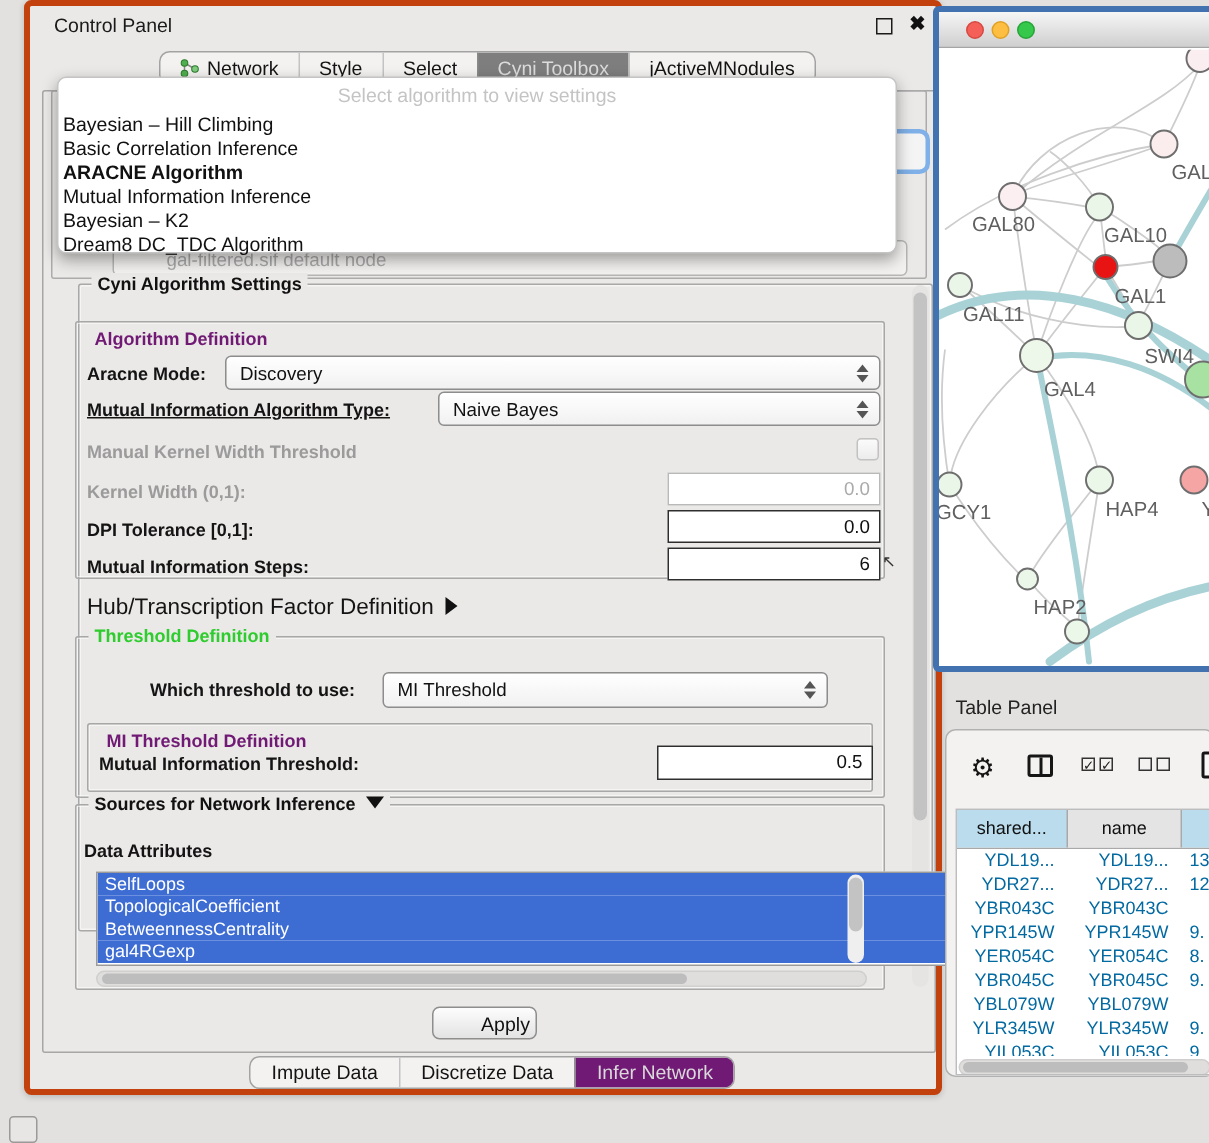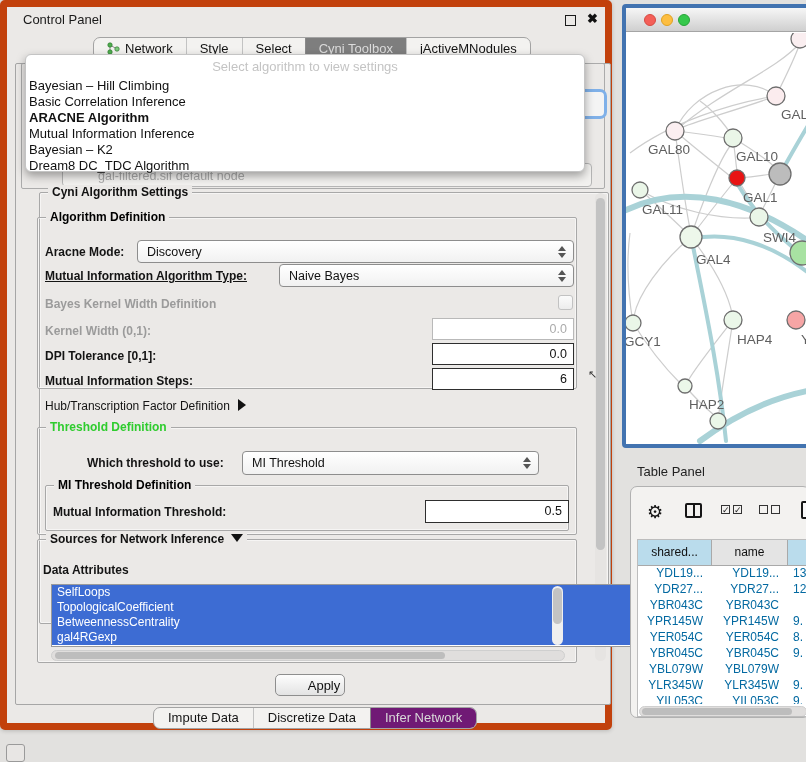--- a/index.html
+++ b/index.html
@@ -1,43 +1,43 @@
 <!DOCTYPE html>
 <html><head>
 <meta charset="utf-8">
 <style>
   * { margin:0; padding:0; box-sizing:border-box; }
   body { font-family:"Liberation Sans", sans-serif; }
   .page { position:relative; width:806px; height:762px; background:#e2e1df; overflow:hidden; font-family:"Liberation Sans",sans-serif; }
 
   
-  .cp-window { position:absolute; left:0; top:8; width:612px; height:730px; background:#ebe9e7; border:7px solid #c2410c; border-radius:5px; box-shadow:0 1px 4px rgba(0,0,0,.18); }
+  .cp-window { position:absolute; left:16px; top:8; width:612px; height:730px; background:#ebe9e7; border:4px solid #c2410c; border-radius:5px; box-shadow:0 1px 4px rgba(0,0,0,.18); }
   .cp-titlebar { position:absolute; left:0; top:0; width:100%; height:26px; }
   .cp-title { position:absolute; left:16px; top:5px; font-size:13px; color:#1a1a1a; }
   .float-btn { position:absolute; right:29px; top:8px; width:11px; height:11px; border:1.5px solid #1a1a1a; background:transparent; }
   .close-btn { position:absolute; right:7px; top:4px; font-size:13px; font-weight:bold; color:#111; }
 
   .tabbar { position:absolute; left:86px; top:30px; height:23px; display:flex; border:1px solid #a3a3a3; border-radius:7px; background:#f3f2f0; overflow:hidden; }
   .tab { padding:0 13px; line-height:21px; font-size:13px; color:#141414; border-left:1px solid #c3c3c3; display:flex; align-items:center; white-space:nowrap; }
   .tab:first-child { border-left:none; }
   .tab.selected { background:#7e7e7e; color:#dcdcdc; border-left-color:#8a8a8a; }
   .tab .net-ico { width:13px; height:13px; margin-right:5px; }
 
   .main-panel { position:absolute; left:8px; top:56px; width:596px; height:642px; border:1px solid #a6a6a6; border-radius:2px; background:#ebe9e7; }
 
   
   .group { position:absolute; border:1px solid #a8a8a8; border-radius:2px; box-shadow:inset 0 0 0 1px rgba(255,255,255,.55); }
   .group-label { position:absolute; top:-8px; left:8px; background:#ebe9e7; padding:0 4px; font-size:12px; font-weight:bold; color:#111; white-space:nowrap; }
-  .group-label.blue { color:#000000; }
+  .group-label.blue { color:#701a75;margin-top:12px; }
   .group-label.green { color:#2ecc2e; }
   .group-label.plain { font-weight:bold; color:#111; }
 
   .lbl { position:absolute; font-size:12px; font-weight:bold; color:#141414; white-space:nowrap; }
   .lbl.disabled { color:#9b9b9b; }
-  .plainlbl { position:absolute; font-size:12px; color:#141414; white-space:nowrap; }
+  .plainlbl { position:absolute; font-size:15px; color:#141414; white-space:nowrap; }
 
   .combo { position:absolute; height:23px; background:linear-gradient(#ffffff,#f1f1f1); border:1px solid #8d8d8d; border-radius:4px; }
   .combo .ctext { position:absolute; left:9px; top:4px; font-size:12.5px; color:#111; white-space:nowrap; }
   .spin { position:absolute; right:7px; top:4px; width:9px; height:14px; }
   .spin .up { position:absolute; left:1px; top:1px; width:0; height:0; border-left:4px solid transparent; border-right:4px solid transparent; border-bottom:5px solid #555; }
   .spin .dn { position:absolute; left:1px; bottom:1px; width:0; height:0; border-left:4px solid transparent; border-right:4px solid transparent; border-top:5px solid #555; }
 
   .field { position:absolute; height:22px; background:#fff; border:1px solid #2e2e2e; font-size:12.5px; color:#111; text-align:right; padding:3px 6px 0 0; }
   .field.disabled { border-color:#b9b9b9; color:#ababab; }
 
@@ -176,21 +176,21 @@
         </span>
     </div>
     <span class="lbl" style="left:38px; top:262px;text-decoration:underline;">Mutual Information Algorithm Type:</span>
     <div class="combo" style="left:272px; top:257px; width:295px;">
       <span class="ctext">Naive Bayes</span>
       <span class="spin">
           <span class="up"></span>
           <span class="dn"></span>
         </span>
     </div>
-    <span class="lbl disabled" style="left:38px; top:290px;">Bayes Kernel Width Definition</span>
+    <span class="lbl disabled" style="left:38px; top:290px;">Manual Kernel Width Threshold</span>
     <span class="checkbox" style="left:551px; top:288px;"></span>
     <span class="lbl disabled" style="left:38px; top:317px;">Kernel Width (0,1):</span>
     <div class="field disabled" style="left:425px; top:311px; width:142px;">0.0</div>
     <span class="lbl" style="left:38px; top:342px;">DPI Tolerance [0,1]:</span>
     <div class="field" style="left:425px; top:336px; width:142px;">0.0</div>
     <span class="lbl" style="left:38px; top:367px;">Mutual Information Steps:</span>
     <div class="field" style="left:425px; top:361px; width:142px;">6</div>
 
     <span class="plainlbl" style="left:38px; top:392px;">
       <span>Hub/Transcription Factor Definition</span><span class="tri-right"></span>

